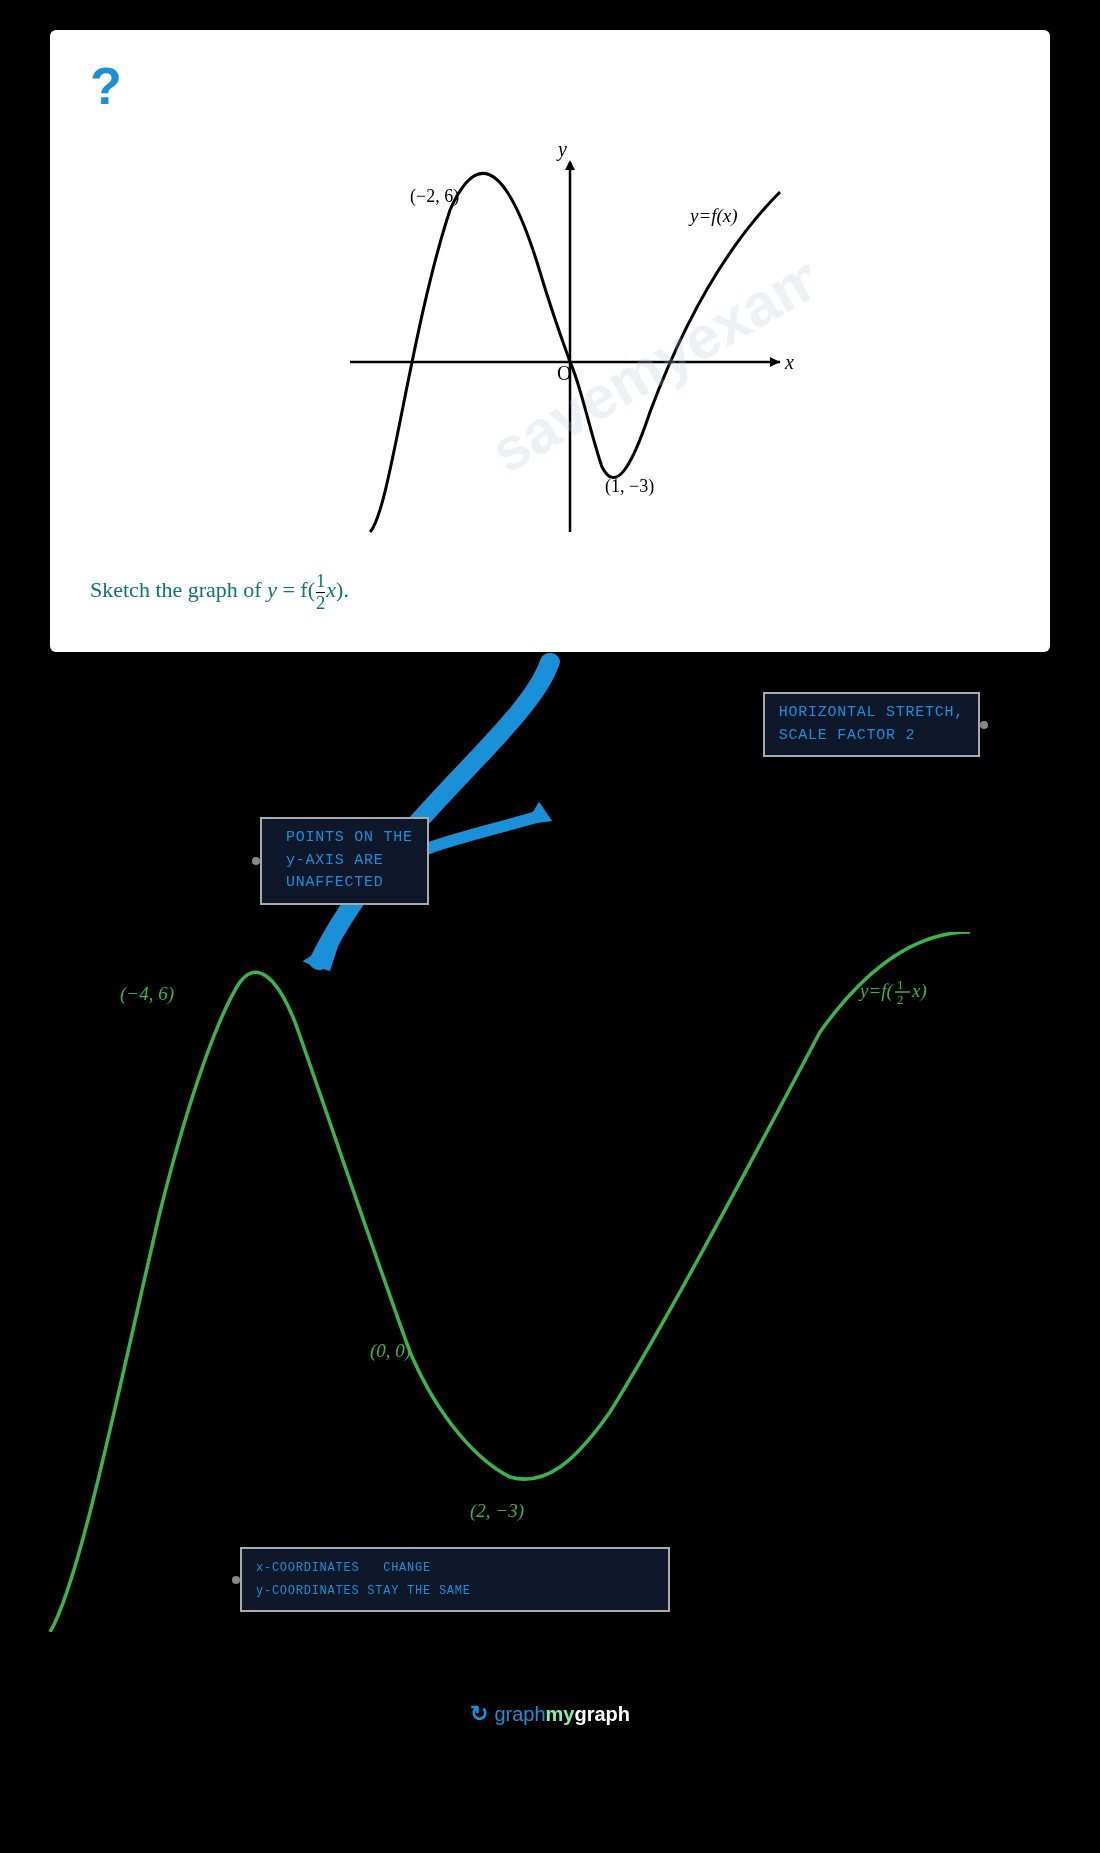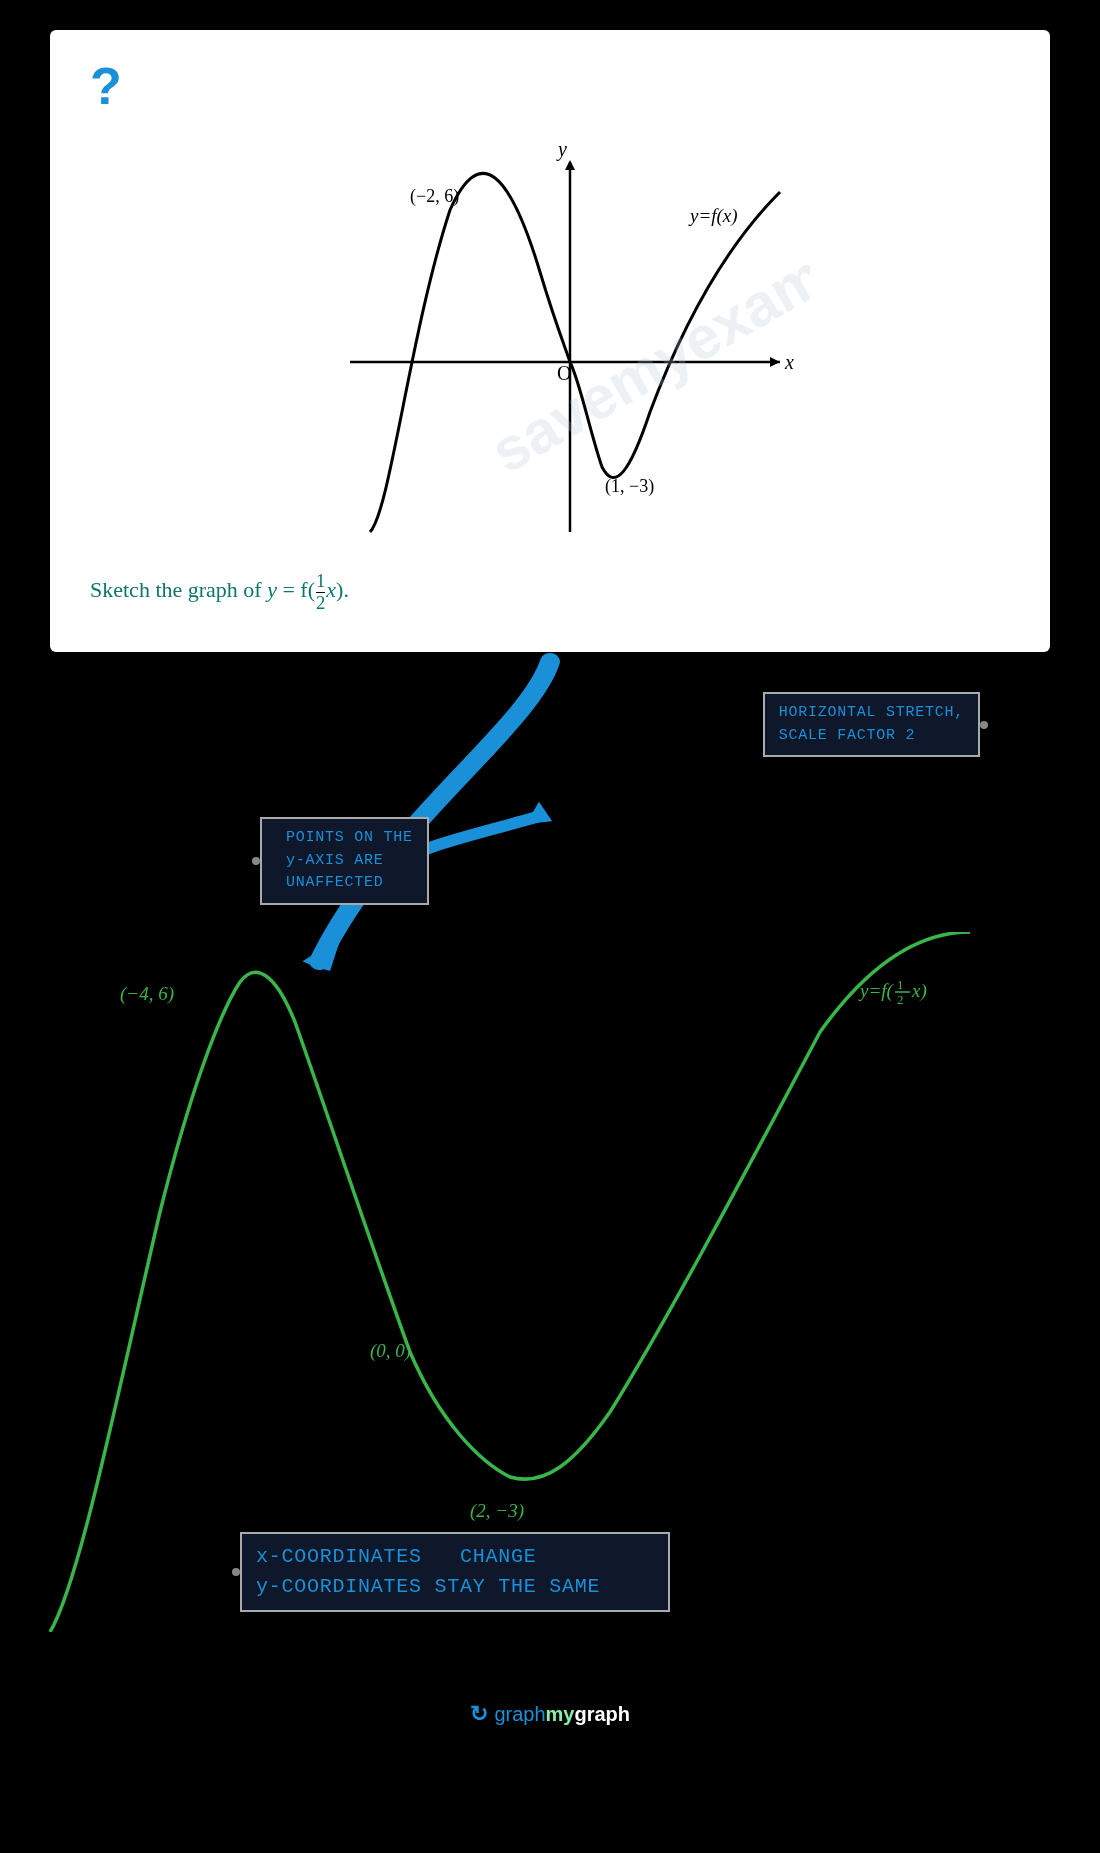--- a/index.html
+++ b/index.html
@@ -244,21 +244,21 @@
       <text x="860" y="65" font-size="19" font-family="Times New Roman" font-style="italic" fill="#3ab54a">y=f(</text>
 
       <text x="897" y="57" font-size="13" font-family="Times New Roman" fill="#3ab54a">1</text>
       <line x1="895" y1="60" x2="910" y2="60" stroke="#3ab54a" stroke-width="1.5"></line>
       <text x="897" y="72" font-size="13" font-family="Times New Roman" fill="#3ab54a">2</text>
       <text x="912" y="65" font-size="19" font-family="Times New Roman" font-style="italic" fill="#3ab54a">x)</text>
     </svg>
   </div>
 
   <div class="annotation-box coords-change" style="bottom:140px; left:240px; width:430px;">
-    <span style="white-space:pre; font-size:20px;">x-COORDINATES   CHANGE
+    <span style="white-space:pre; font-size:12px;">x-COORDINATES   CHANGE
 y-COORDINATES STAY THE SAME</span>
     <span style="position:absolute;left:-10px;top:50%;transform:translateY(-50%);width:8px;height:8px;background:#888;border-radius:50%;display:block;"></span>
   </div>
 
   <div class="footer" style="position:absolute;bottom:25px;left:50%;transform:translateX(-50%);display:flex;align-items:center;gap:6px;">
     <span style="color:#1a90d9;font-size:22px;font-weight:bold;">↻</span>
     <span style="font-family:Arial,sans-serif;font-size:20px;">
       <span style="color:#1a90d9;font-weight:400;">graph</span><span style="color:#86efac;font-weight:700;">my</span><span style="color:#fff;font-weight:700;">graph</span>
     </span>
   </div>

